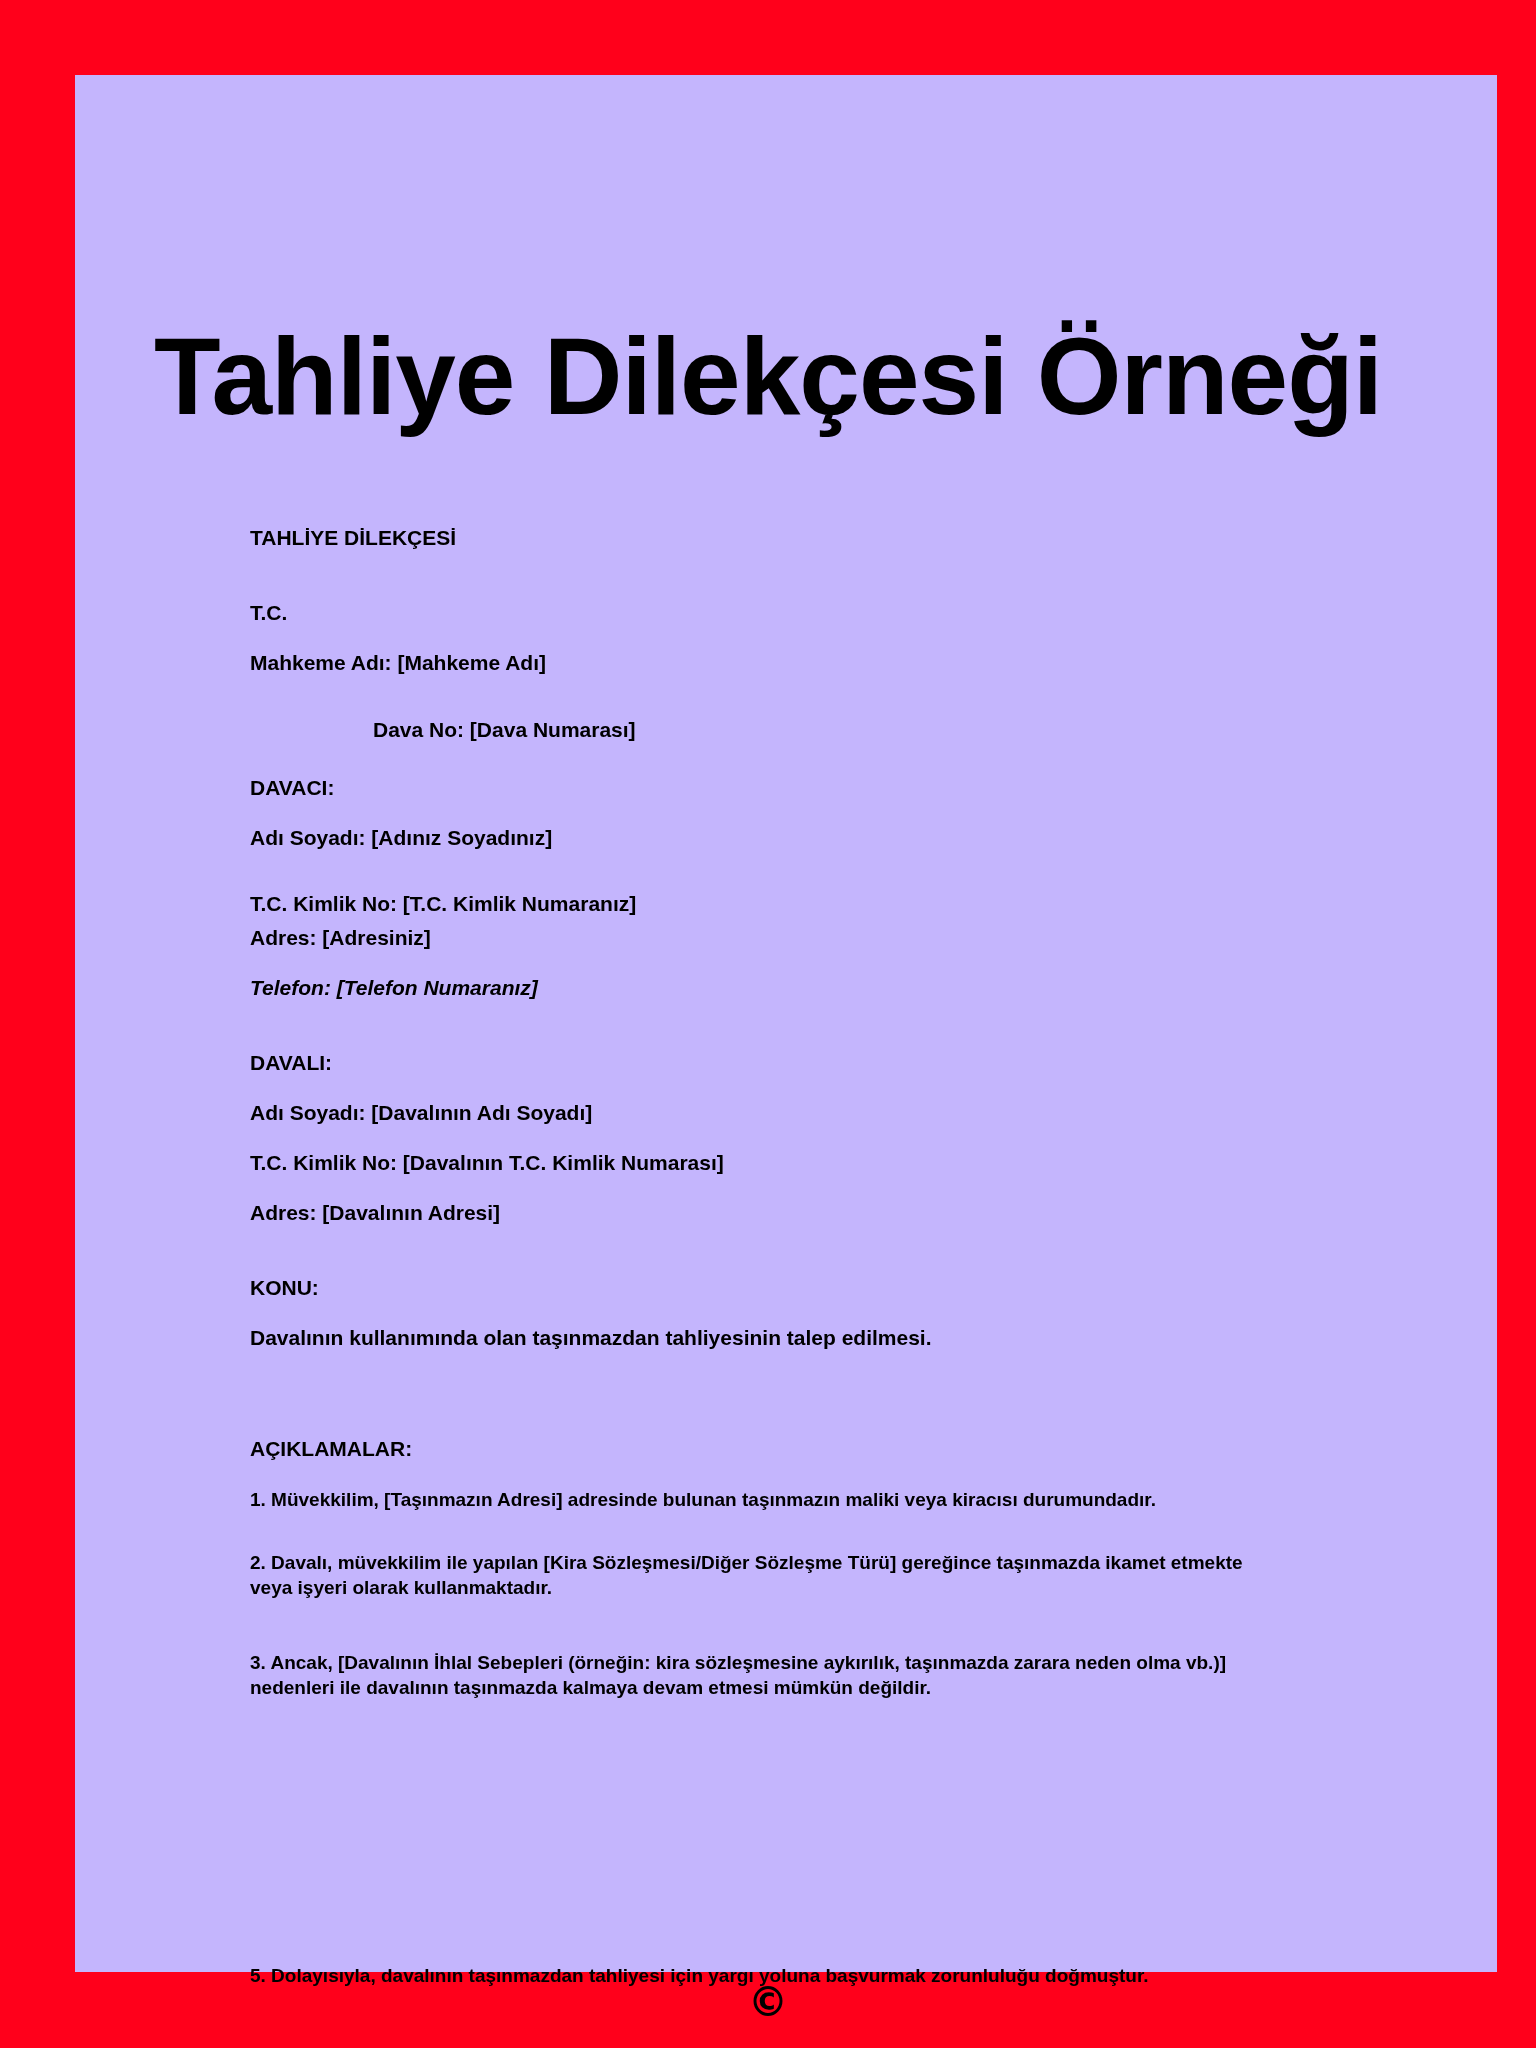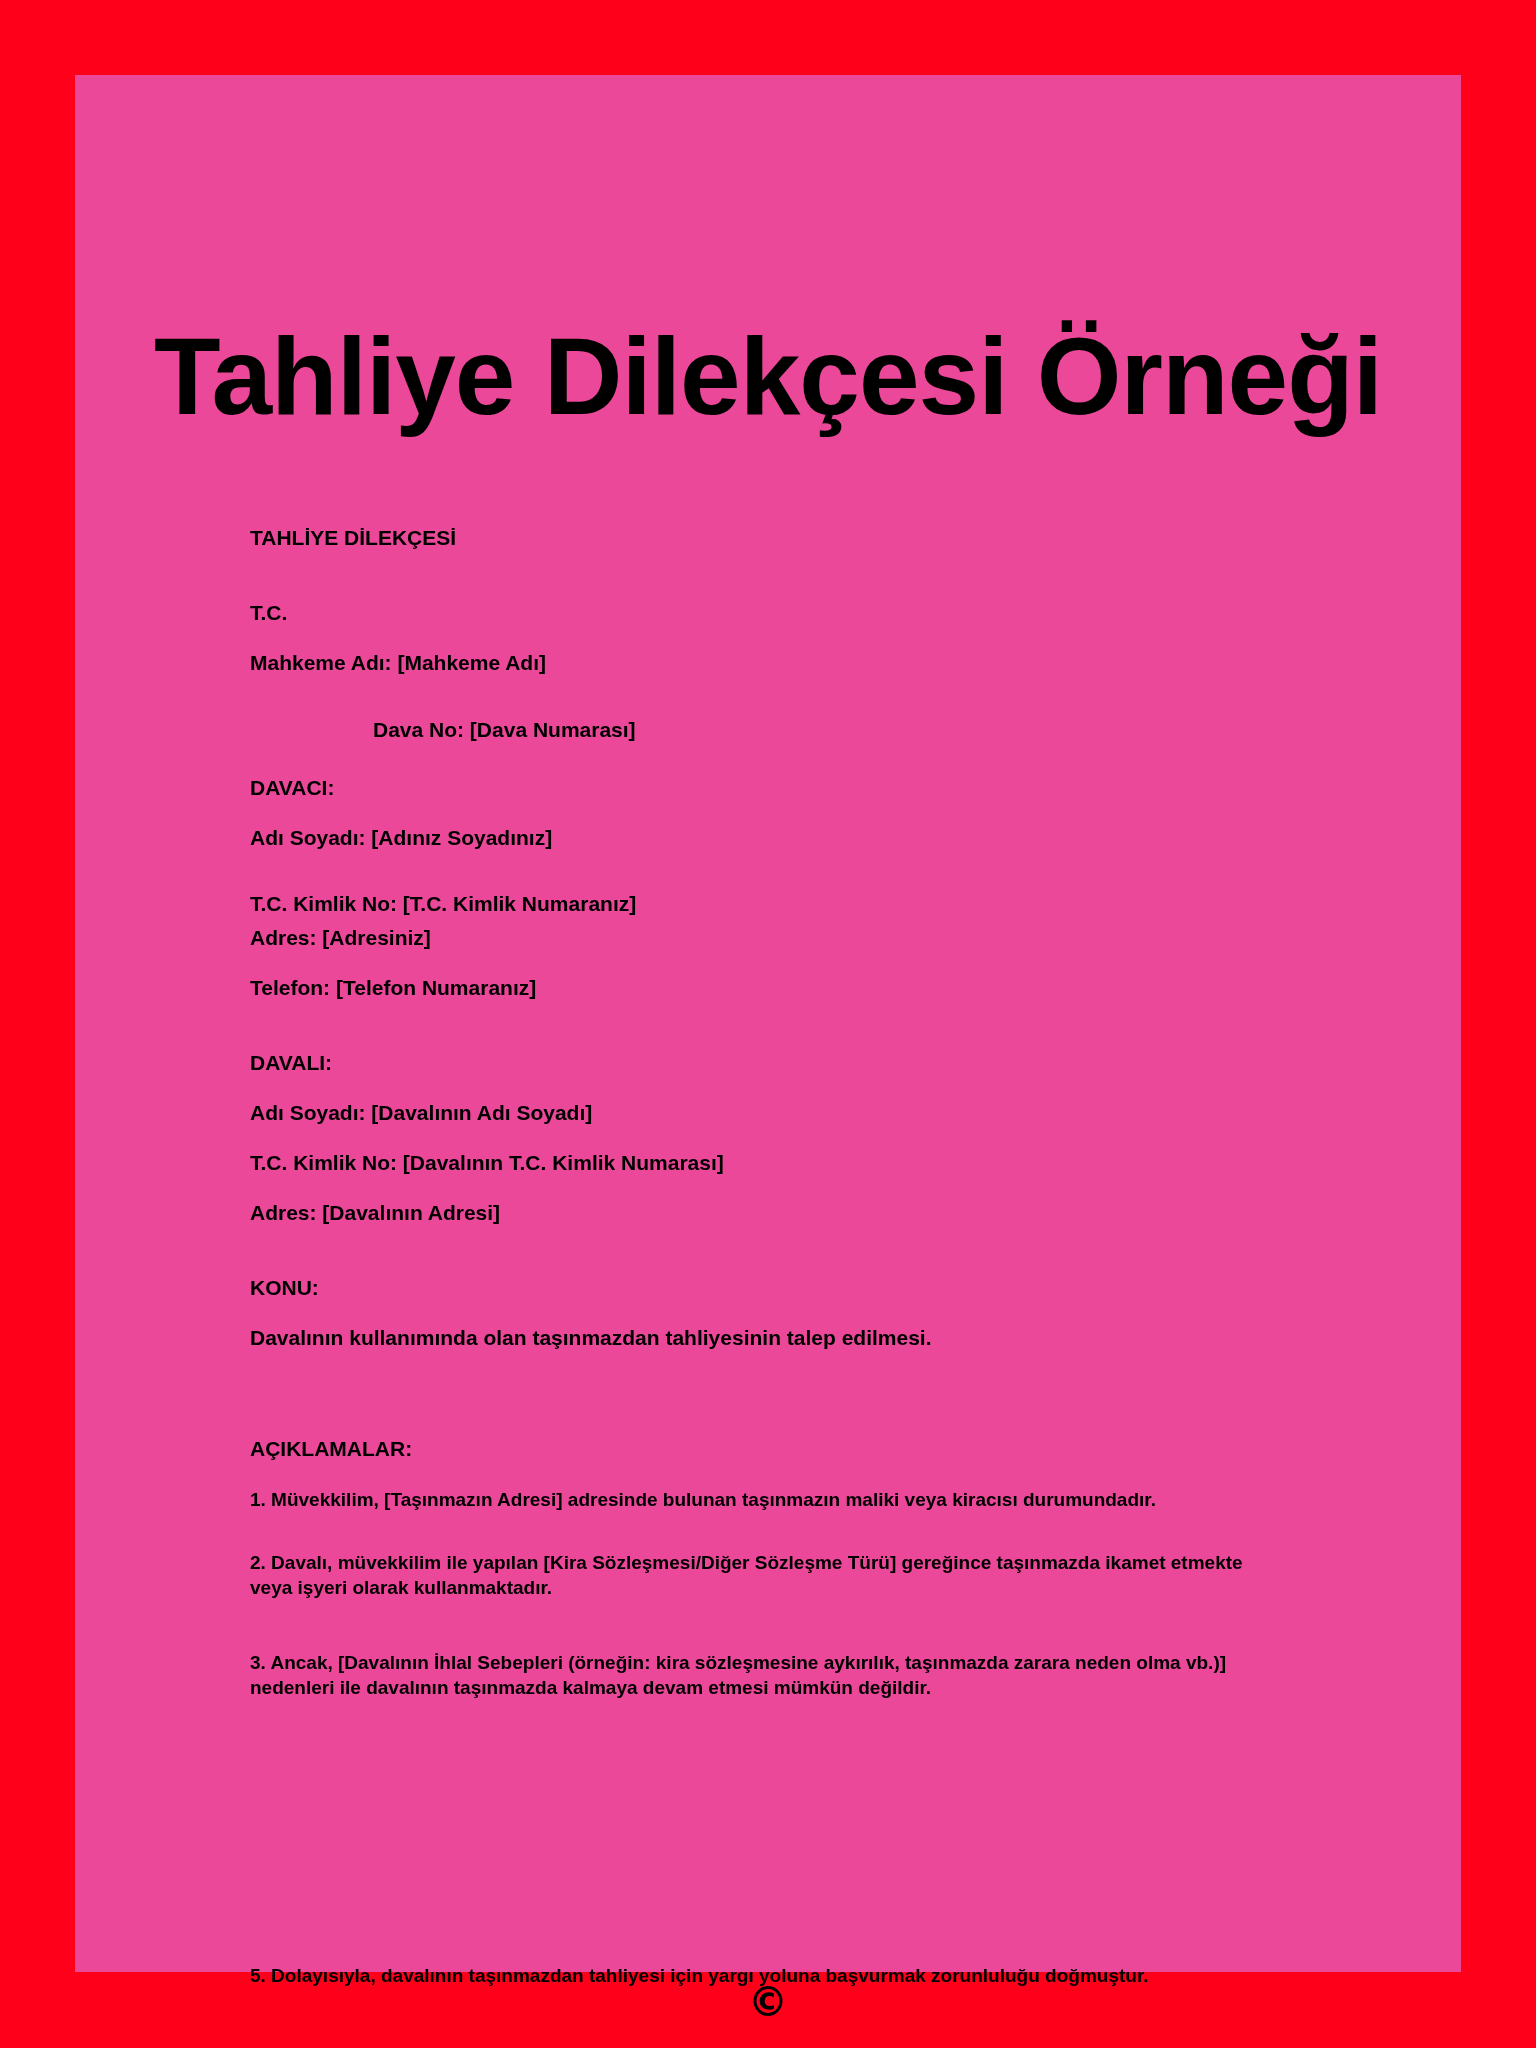--- a/index.html
+++ b/index.html
@@ -13,21 +13,22 @@
       position: relative;
       overflow: hidden;
       font-family: "Liberation Sans", sans-serif;
     }
     .page {
       position: absolute;
       left: 75px;
       top: 75px;
       width: 1386px;
       height: 1897px;
-      background: #ec4899;
+      background: #c4b5fd;
+      padding-left: 36px;
     }
     .title {
       position: absolute;
       left: 0;
       top: 236px;
       width: 1536px;
       margin-left: -75px;
       text-align: center;
       font-family: "Liberation Sans", sans-serif;
       font-weight: bold;
@@ -82,21 +83,21 @@
   <div class="line" style="top:450px;">TAHLİYE DİLEKÇESİ</div>
 
   <div class="line" style="top:525px;">T.C.</div>
   <div class="line" style="top:575px;">Mahkeme Adı: [Mahkeme Adı]</div>
   <div class="line" style="top:642px;margin-left:48px;">Dava No: [Dava Numarası]</div>
 
   <div class="line" style="top:700px;">DAVACI:</div>
   <div class="line" style="top:750px;">Adı Soyadı: [Adınız Soyadınız]</div>
   <div class="line" style="top:800px;margin-top:16px;">T.C. Kimlik No: [T.C. Kimlik Numaranız]</div>
   <div class="line" style="top:850px;">Adres: [Adresiniz]</div>
-  <div class="line" style="top:900px;">Telefon: [Telefon Numaranız]</div>
+  <div class="line" style="top:900px;font-style:italic;">Telefon: [Telefon Numaranız]</div>
 
   <div class="line" style="top:975px;">DAVALI:</div>
   <div class="line" style="top:1025px;">Adı Soyadı: [Davalının Adı Soyadı]</div>
   <div class="line" style="top:1075px;">T.C. Kimlik No: [Davalının T.C. Kimlik Numarası]</div>
   <div class="line" style="top:1125px;">Adres: [Davalının Adresi]</div>
 
   <div class="line" style="top:1200px;">KONU:</div>
   <div class="line" style="top:1250px;">Davalının kullanımında olan taşınmazdan tahliyesinin talep edilmesi.</div>
 
   <div class="line" style="top:1325px;margin-top:36px;">AÇIKLAMALAR:</div>

